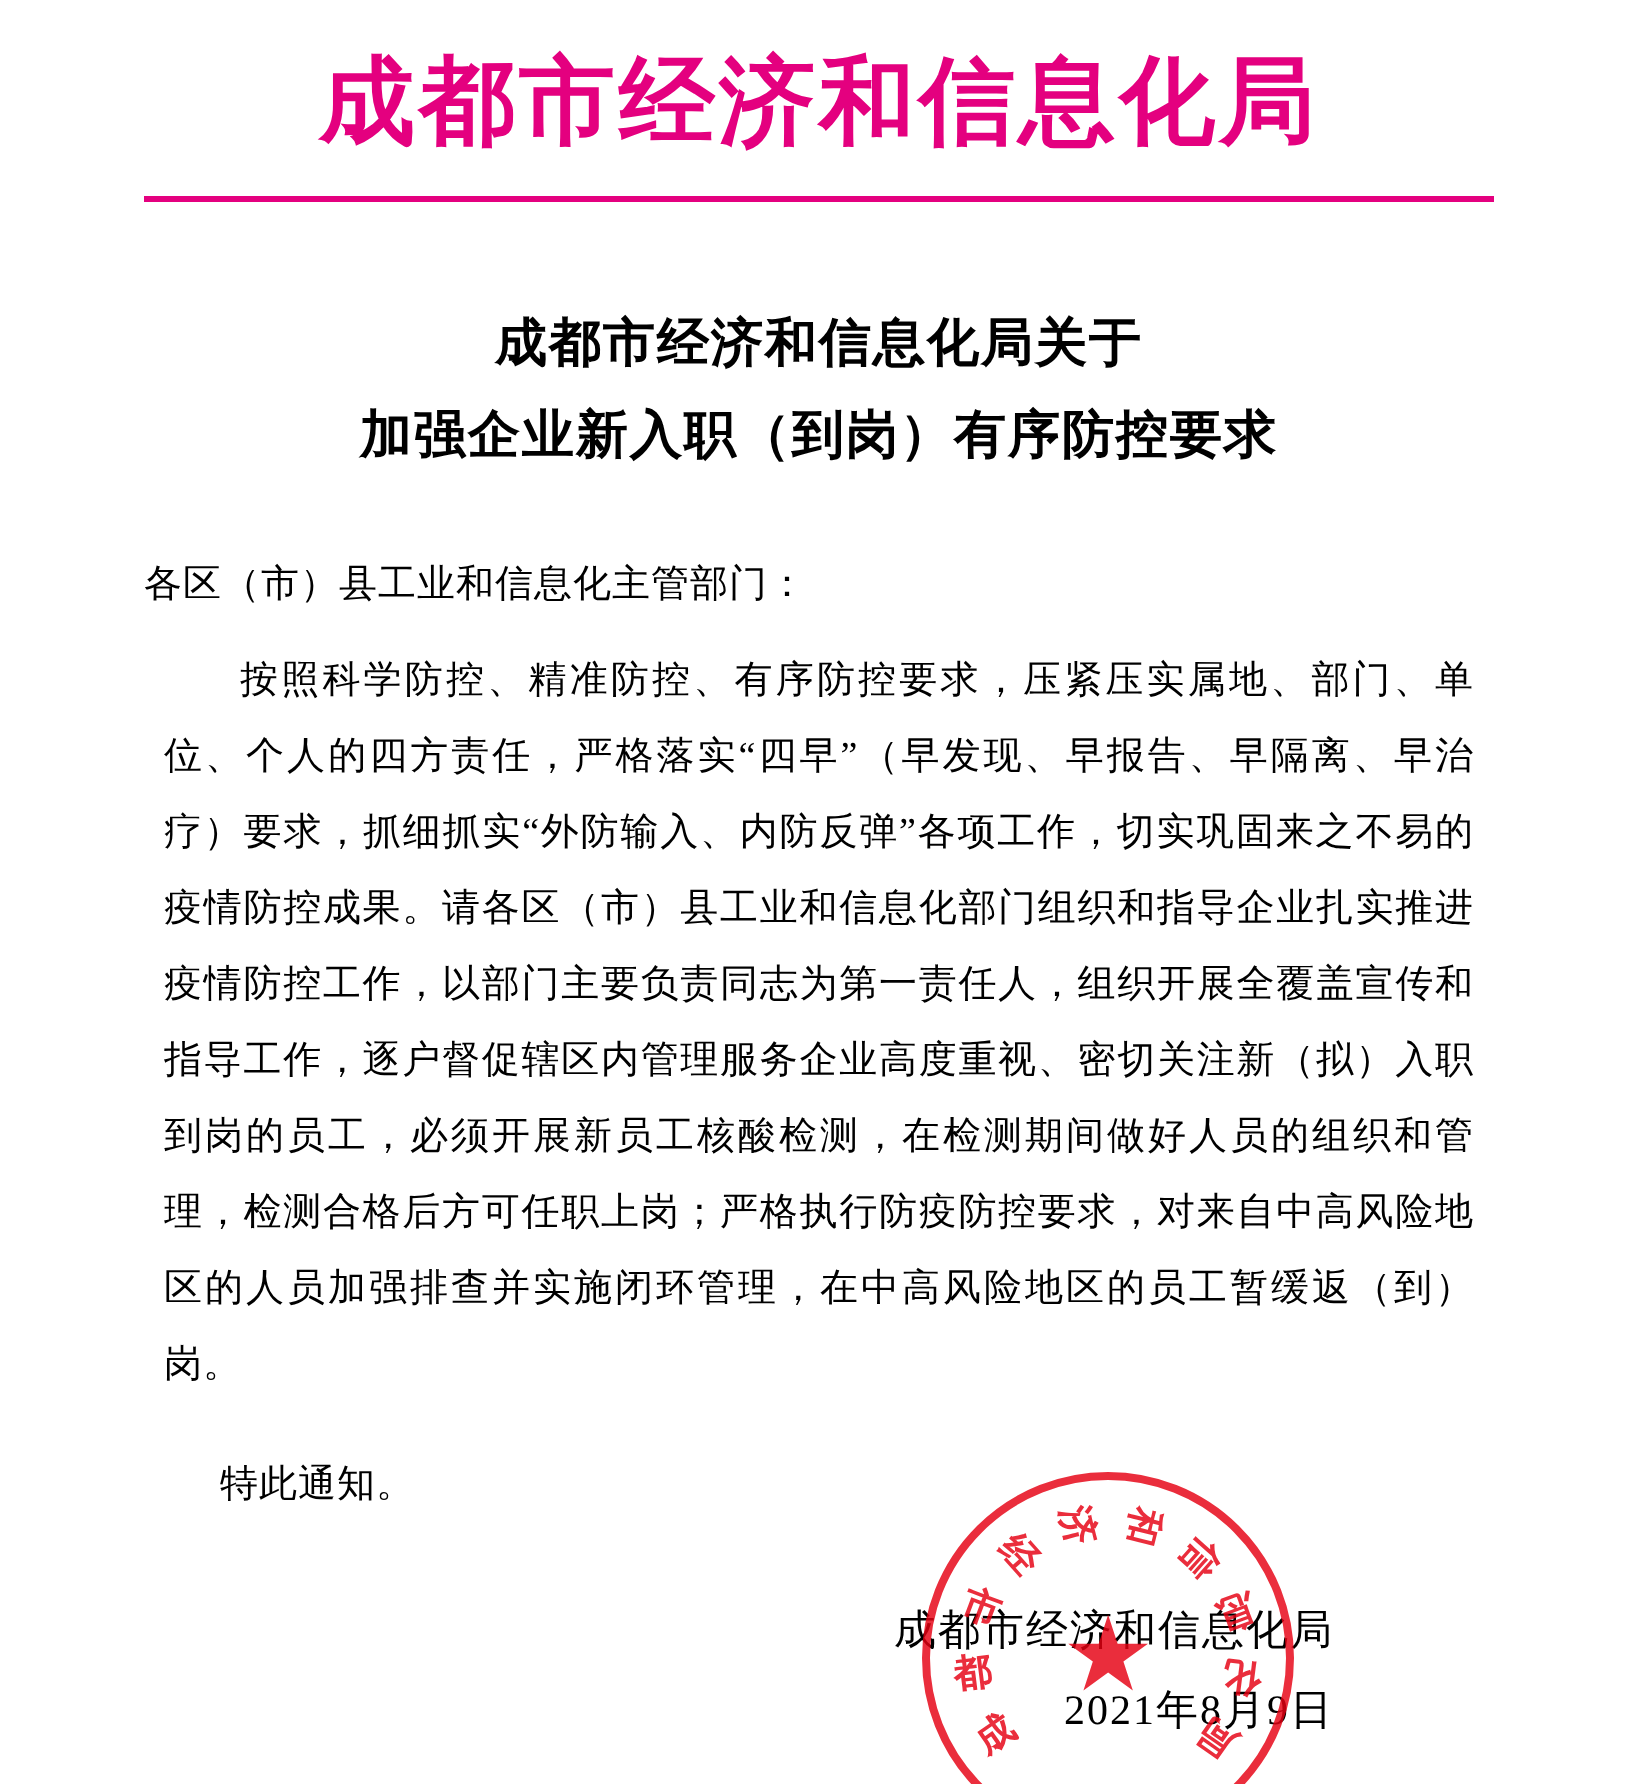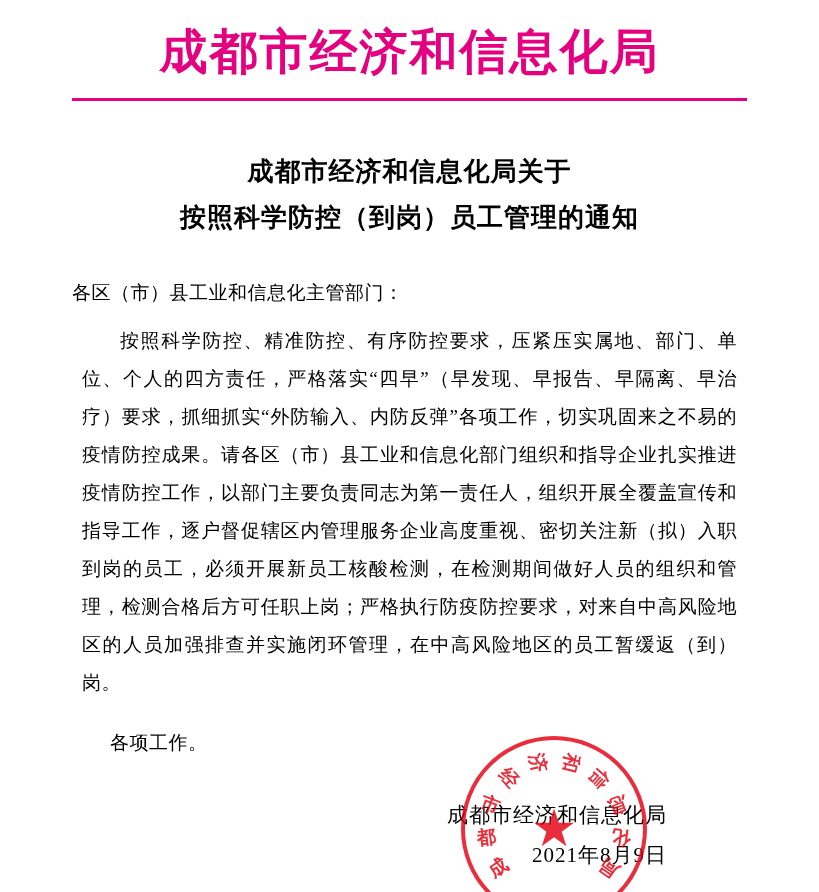--- a/index.html
+++ b/index.html
@@ -140,27 +140,27 @@
 
 <div class="page">
 
   <div class="letterhead">
     <div class="letterhead-title">成都市经济和信息化局</div>
     <div class="letterhead-rule"></div>
   </div>
 
   <div class="doc-title">
     <span class="doc-title-line">成都市经济和信息化局关于</span>
-    <span class="doc-title-line">按照科学防控（到岗）员工管理的通知</span>
+    <span class="doc-title-line">加强企业新入职（到岗）有序防控要求</span>
   </div>
 
   <div class="body-block">
     <div class="salutation">各区（市）县工业和信息化主管部门：</div>
     <p class="para">按照科学防控、精准防控、有序防控要求，压紧压实属地、部门、单位、个人的四方责任，严格落实“四早”（早发现、早报告、早隔离、早治疗）要求，抓细抓实“外防输入、内防反弹”各项工作，切实巩固来之不易的疫情防控成果。请各区（市）县工业和信息化部门组织和指导企业扎实推进疫情防控工作，以部门主要负责同志为第一责任人，组织开展全覆盖宣传和指导工作，逐户督促辖区内管理服务企业高度重视、密切关注新（拟）入职到岗的员工，必须开展新员工核酸检测，在检测期间做好人员的组织和管理，检测合格后方可任职上岗；严格执行防疫防控要求，对来自中高风险地区的人员加强排查并实施闭环管理，在中高风险地区的员工暂缓返（到）岗。</p>
-    <div class="closing">各项工作。</div>
+    <div class="closing">特此通知。</div>
   </div>
 
   <div class="signature">
     <div class="seal">
       <div class="seal-star">★</div>
       <div class="seal-text">
           <span class="seal-char" style="transform: rotate(-125deg) translate(0px, -68px) rotate(90deg) translate(-50%, -50%);">成</span>
           <span class="seal-char" style="transform: rotate(-97.2222deg) translate(0px, -68px) rotate(90deg) translate(-50%, -50%);">都</span>
           <span class="seal-char" style="transform: rotate(-69.4444deg) translate(0px, -68px) rotate(90deg) translate(-50%, -50%);">市</span>
           <span class="seal-char" style="transform: rotate(-41.6667deg) translate(0px, -68px) rotate(90deg) translate(-50%, -50%);">经</span>

